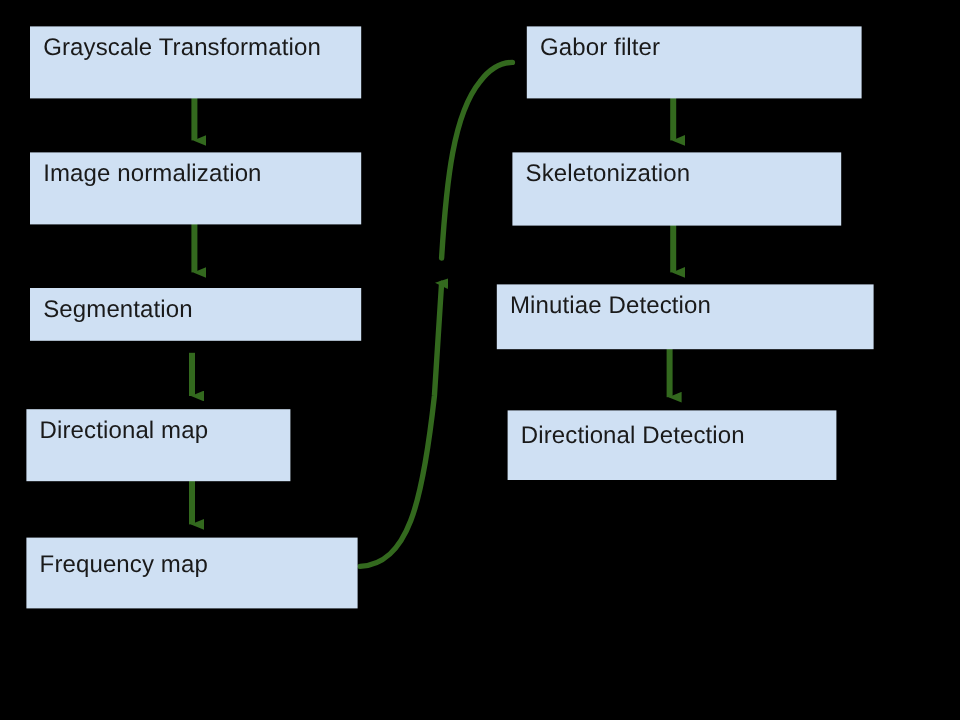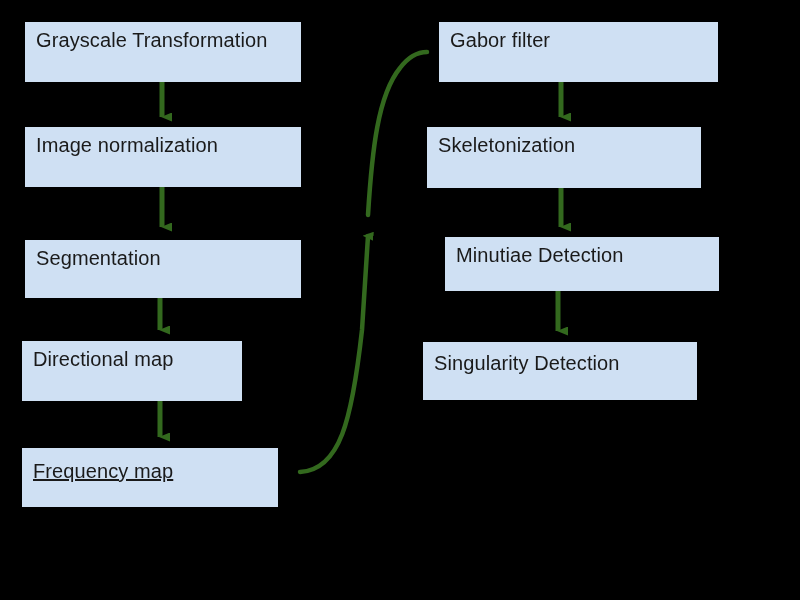--- a/index.html
+++ b/index.html
@@ -89,41 +89,41 @@
   </svg>
 
   <div class="node" style="left:25px; top:22px; width:276px; height:60px;">
     <span class="node-label">Grayscale Transformation</span>
   </div>
 
   <div class="node" style="left:25px; top:127px; width:276px; height:60px;">
     <span class="node-label">Image normalization</span>
   </div>
 
-  <div class="node" style="left:25px; top:240px; width:276px; height:58px;">
+  <div class="node" style="left:25px; top:240px; width:276px; height:44px;">
     <span class="node-label">Segmentation</span>
   </div>
 
   <div class="node" style="left:22px; top:341px; width:220px; height:60px;">
     <span class="node-label">Directional map</span>
   </div>
 
-  <div class="node" style="left:22px; top:448px; width:256px; height:59px; padding-top:14px;text-decoration:underline;">
+  <div class="node" style="left:22px; top:448px; width:276px; height:59px; padding-top:14px;">
     <span class="node-label">Frequency map</span>
   </div>
 
   <div class="node" style="left:427px; top:22px; width:279px; height:60px;margin-left:12px;">
     <span class="node-label">Gabor filter</span>
   </div>
 
   <div class="node" style="left:427px; top:127px; width:274px; height:61px;">
     <span class="node-label">Skeletonization</span>
   </div>
 
-  <div class="node" style="left:445px; top:237px; width:274px; height:54px;">
+  <div class="node" style="left:414px; top:237px; width:314px; height:54px;">
     <span class="node-label">Minutiae Detection</span>
   </div>
 
   <div class="node" style="left:423px; top:342px; width:274px; height:58px; padding-top:12px;">
-    <span class="node-label">Singularity Detection</span>
+    <span class="node-label">Directional Detection</span>
   </div>
 
 </div>
 
 </body></html>

